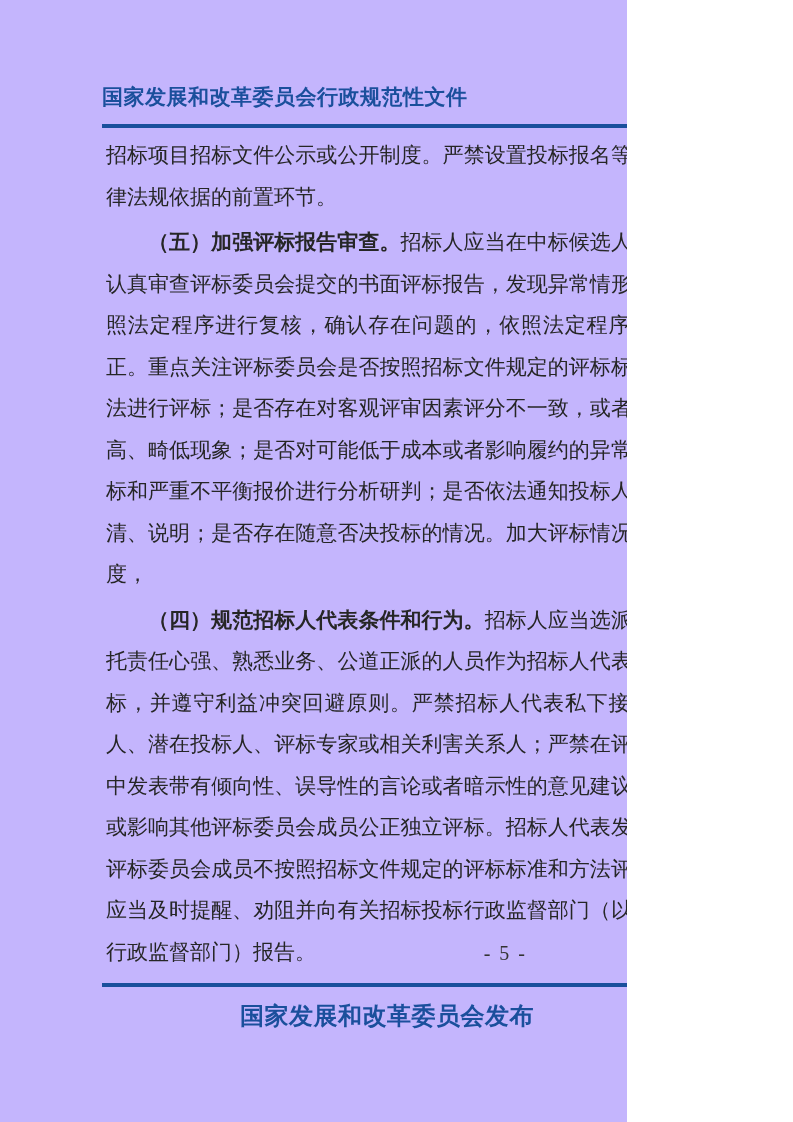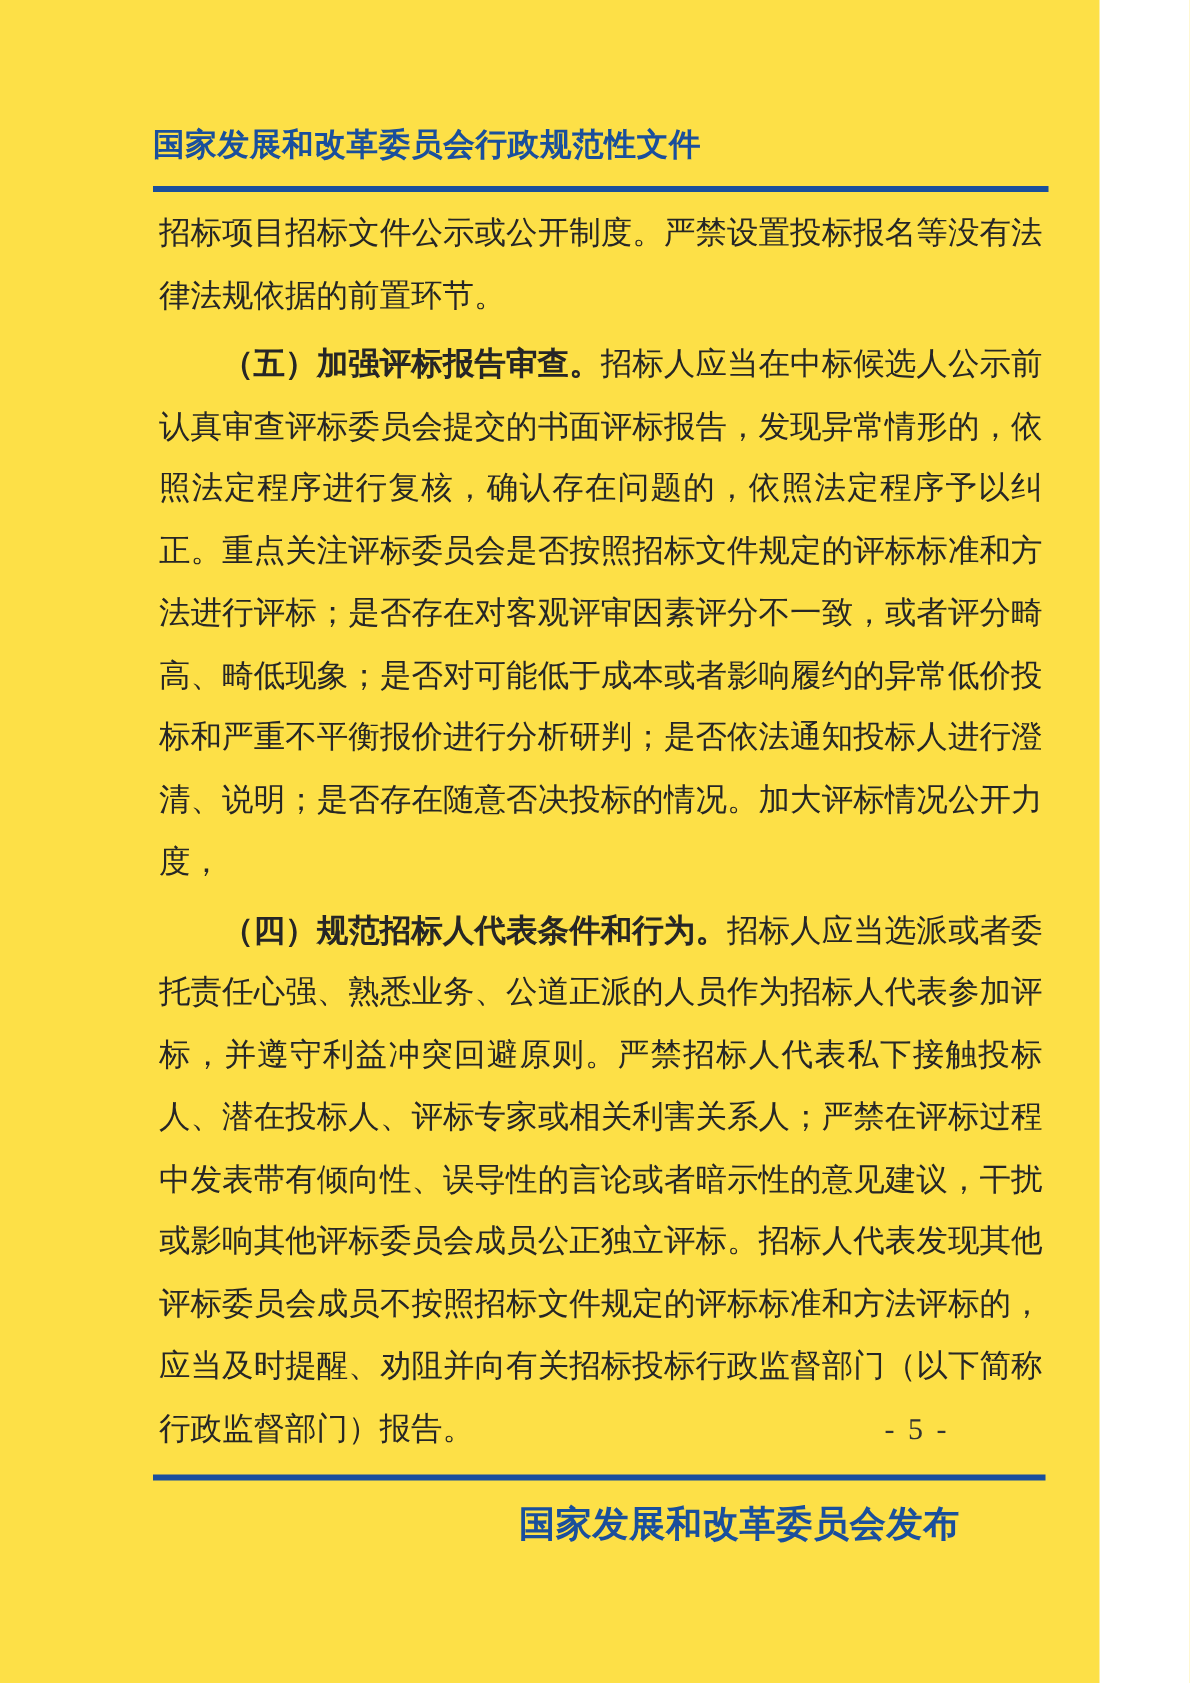--- a/index.html
+++ b/index.html
@@ -2,23 +2,23 @@
 <html><head>
 <meta charset="utf-8">
 <style>
   html, body {
     margin: 0;
     padding: 0;
     background: #ffffff;
   }
   .page {
     position: relative;
-    width: 733px;
+    width: 627px;
     height: 1122px;
-    background: #fde047;
+    background: #c4b5fd;
     overflow: hidden;
     font-family: "Liberation Serif", "DejaVu Serif", serif;
     color: #262626;
   }
   .header {
     position: absolute;
     left: 102px;
     top: 84px;
     width: 597px;
   }

